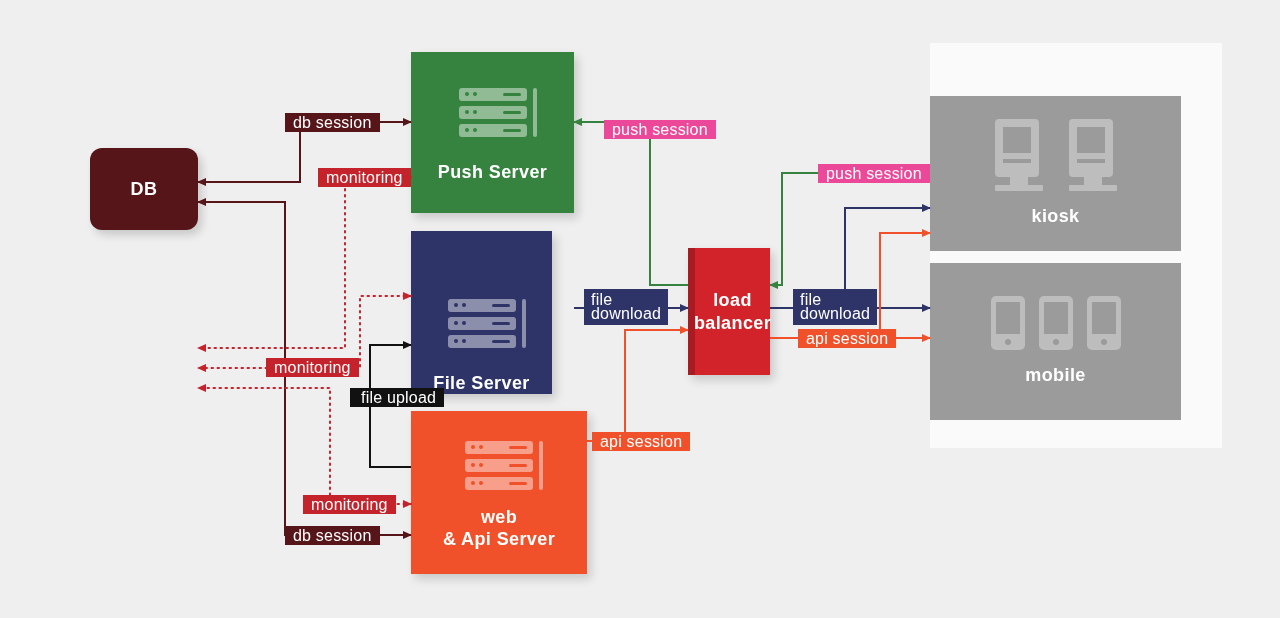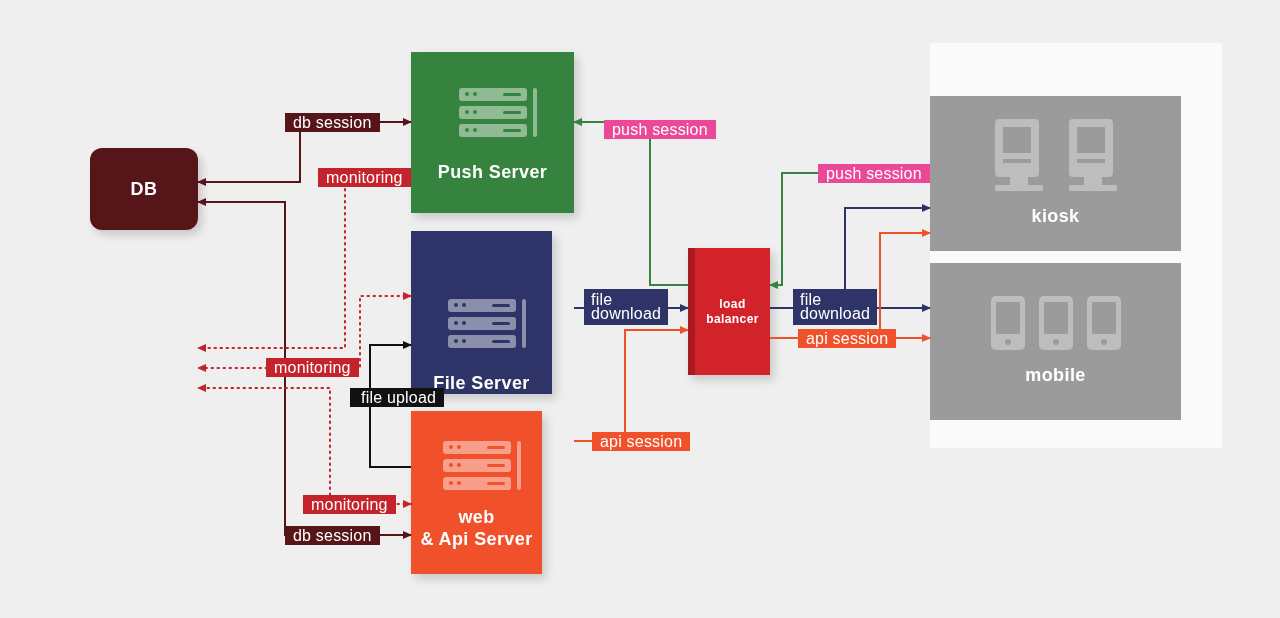--- a/index.html
+++ b/index.html
@@ -16,26 +16,26 @@
     position:absolute;color:#fff;font-weight:bold;
     display:flex;flex-direction:column;align-items:center;justify-content:center;
     box-shadow:4px 5px 9px rgba(0,0,0,0.16);
   }
   .node .label{font-size:18px;letter-spacing:.4px;text-align:center;line-height:1.25;}
   .node-db{left:90px;top:148px;width:108px;height:82px;background:#561518;border-radius:12px;}
   .node-manager{left:90px;top:330px;width:108px;height:82px;background:#c5232c;}
   .server-node{gap:24px;padding-top:6px;}
   .node-push{left:411px;top:52px;width:163px;height:155px;background:#36833f;--box:#36833f;}
   .node-file{left:411px;top:231px;width:141px;height:157px;background:#2f3468;justify-content:flex-end;--box:#2f3468;}
-  .node-web{left:411px;top:411px;width:131px;height:157px;background:#f0512a;--box:#f0512a;gap:16px;justify-content:center;}
+  .node-web{left:411px;top:411px;width:176px;height:157px;background:#f0512a;--box:#f0512a;gap:16px;justify-content:center;}
   .node-lb{
     left:688px;top:248px;width:82px;height:127px;background:#d2232a;
     border-left:7px solid #a81b22;box-sizing:border-box;
   }
-  .node-lb .label{font-size:12px;}
+  .node-lb .label{font-size:18px;}
   .node-kiosk{left:930px;top:96px;width:251px;height:155px;background:#9b9b9b;box-shadow:none;}
   .node-mobile{left:930px;top:263px;width:251px;height:157px;background:#9b9b9b;box-shadow:none;}
   
   .server-icon{position:relative;display:flex;flex-direction:column;gap:5px;}
   .server-icon::after{
     content:'';position:absolute;right:-10px;top:0;bottom:0;width:4px;
     background:rgba(255,255,255,0.45);border-radius:2px;
   }
   .server-icon .bar{
     width:56px;height:13px;border-radius:3px;background:rgba(255,255,255,0.45);

